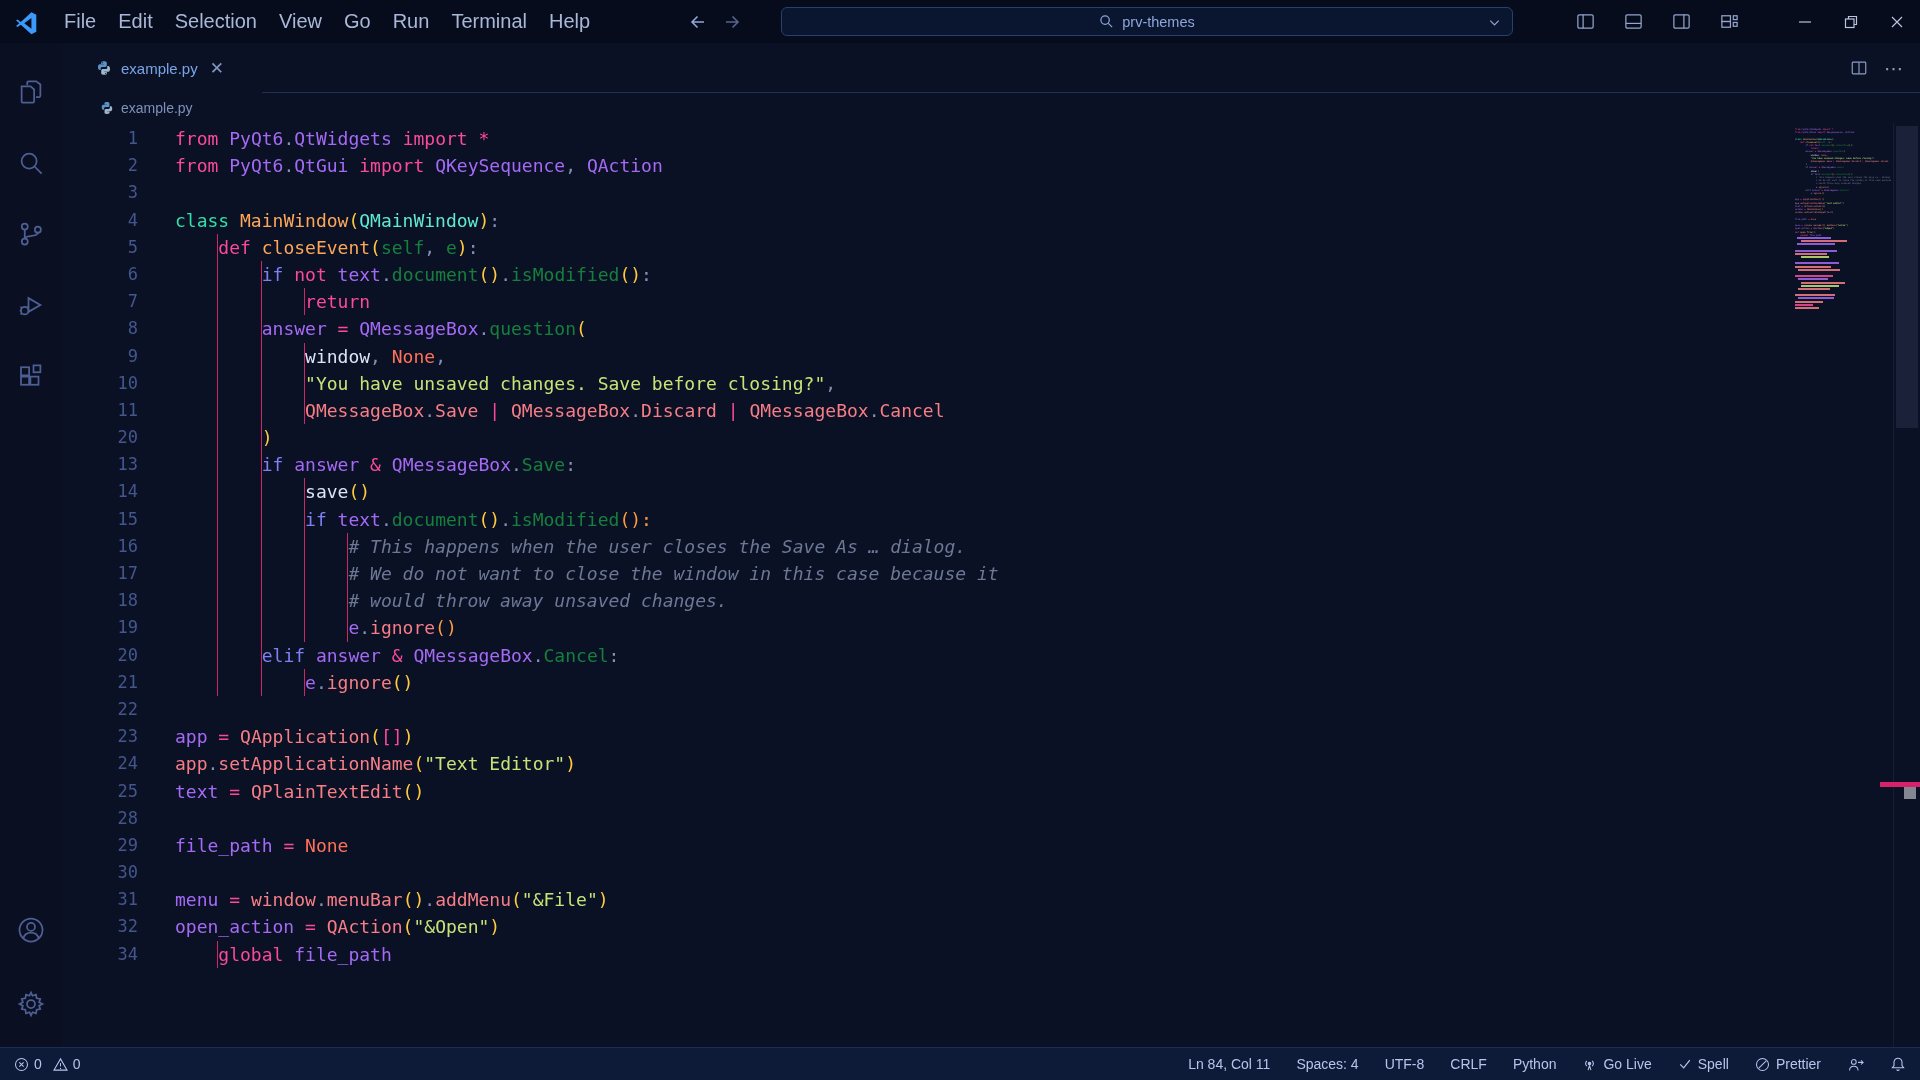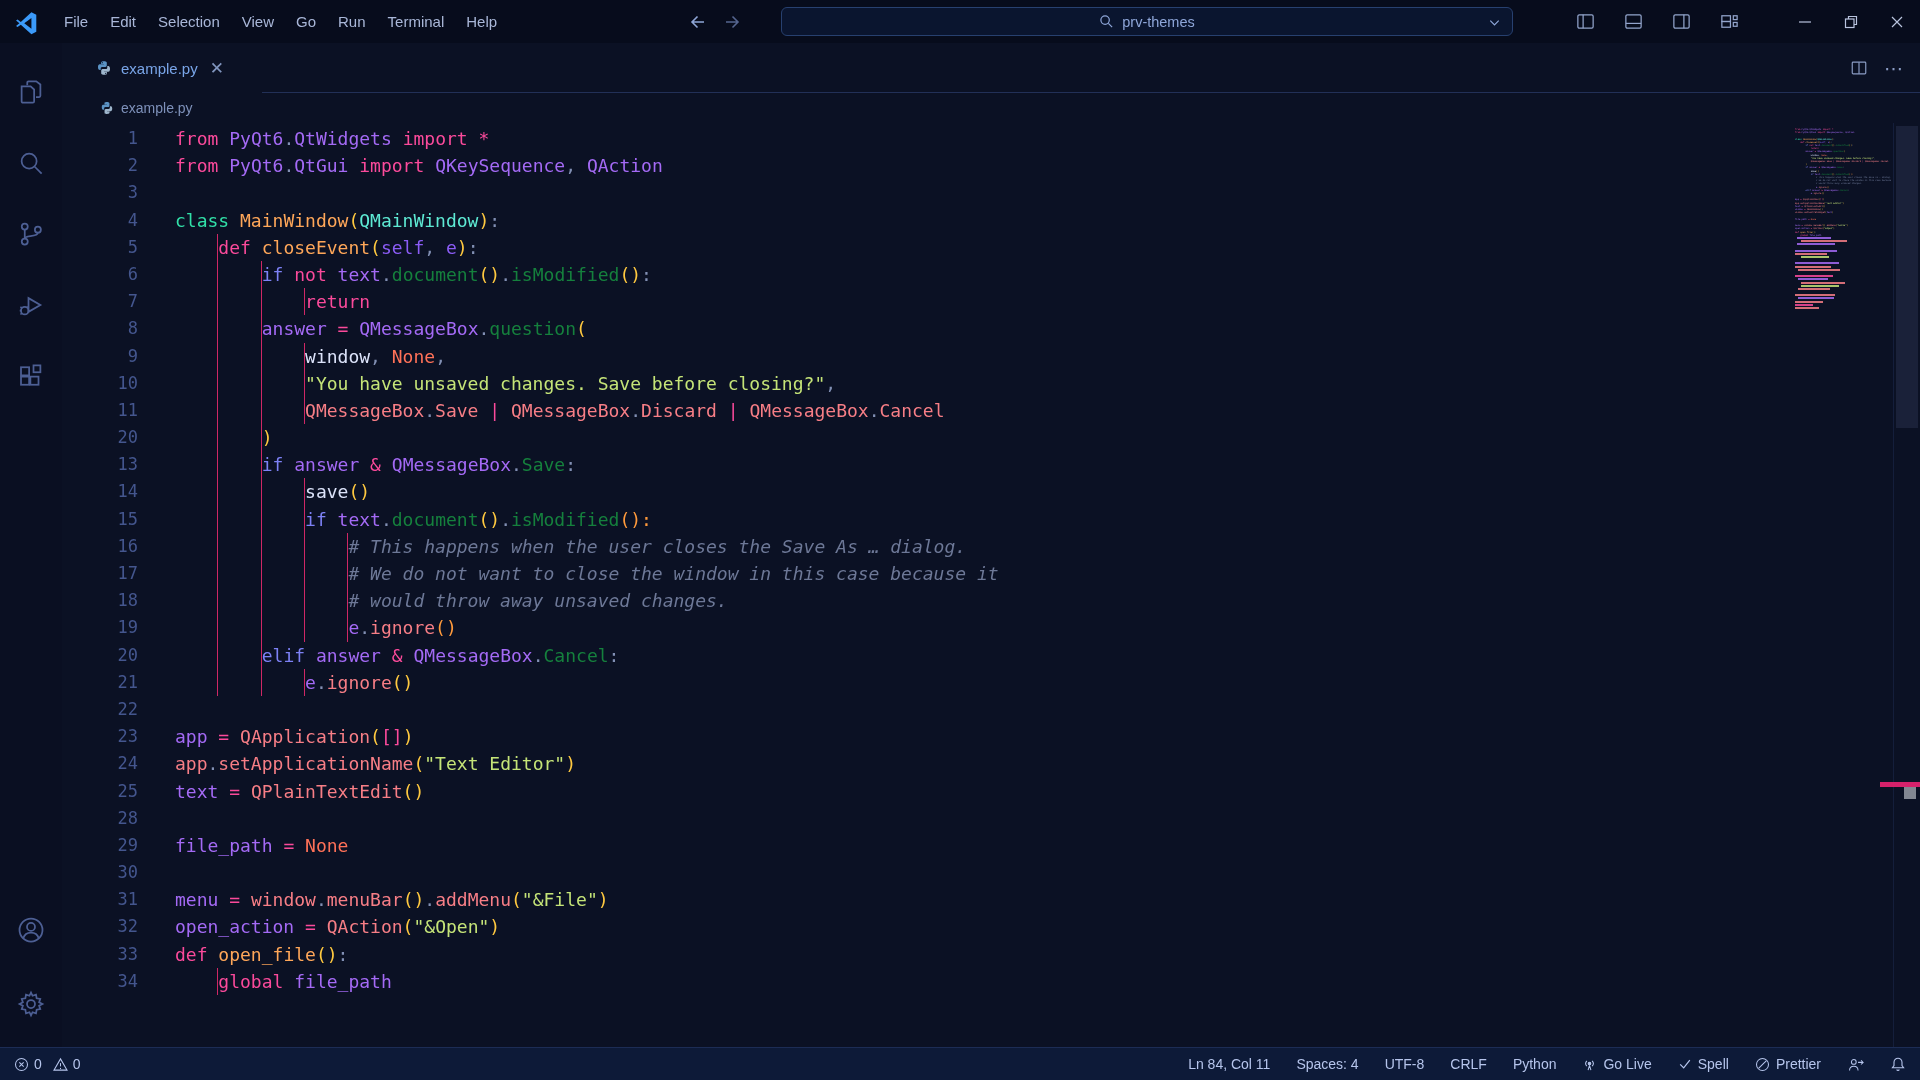--- a/index.html
+++ b/index.html
@@ -3,21 +3,21 @@
 <meta charset="utf-8">
 <style>
   * { margin:0; padding:0; box-sizing:border-box; }
   html,body { width:1920px; height:1080px; overflow:hidden; background:#0b1124; }
   .app { position:relative; width:1920px; height:1080px; background:#0b1124;
          font-family:"Liberation Sans", sans-serif; color:#a9b7d8; }
 
   
   .titlebar { position:relative; height:43px; background:#070c1c; display:flex; align-items:center; }
   .logo { width:26px; height:26px; margin:0 14px 0 13px; flex:0 0 auto; }
-  .menus { display:flex; align-items:center; font-size:15px; color:#a9b7d8; }
+  .menus { display:flex; align-items:center; font-size:20px; color:#a9b7d8; }
   .menus .menu-item { padding:4px 11px; cursor:default; }
   .nav-arrows { position:absolute; left:688px; top:0; height:43px; display:flex; align-items:center; gap:14px; }
   .command-center { position:absolute; left:781px; top:7px; width:732px; height:29px;
     background:#0a152f; border:1px solid #27406f; border-radius:6px;
     display:flex; align-items:center; justify-content:center; gap:8px;
     color:#8ea6d9; font-size:14.5px; }
   .command-center .chev { position:absolute; right:10px; top:7px; }
   .tb-right { margin-left:auto; display:flex; align-items:center; height:43px; }
   .layout-icons { display:flex; align-items:center; gap:14px; margin-right:36px; color:#93a5cc; }
   .layout-icons .ic { width:34px; height:34px; display:flex; align-items:center; justify-content:center; }
@@ -44,21 +44,21 @@
   .editor { position:relative; height:calc(100% - 80px); overflow:hidden;
     font-family:"DejaVu Sans Mono", monospace; font-size:18px; }
   .code-lines { padding-top:2px; }
   .code-line { position:relative; height:27.2px; line-height:27.2px; white-space:pre; }
   .ln { position:absolute; left:0; top:0; width:76px; text-align:right; color:#44568e; font-size:17px; }
   .code { position:absolute; left:113px; top:0; }
   .guide { position:absolute; top:0; bottom:0; width:1px; background:#e42a6d; opacity:.9; }
 
   
   .tk-kw  { color:#fb4a9b; } .tk-ctl { color:#7d81f5; } .tk-cls { color:#31e0a8; }
-  .tk-defn{ color:#ffa759; } .tk-base{ color:#5eead4; } .tk-par { color:#8b5cf6; }
+  .tk-defn{ color:#ffa759; } .tk-base{ color:#5eead4; } .tk-par { color:#15803d; }
   .tk-vr  { color:#a46af5; } .tk-use { color:#f77e86; } .tk-mth { color:#15803d; }
   .tk-pln { color:#dce3fa; } .tk-str { color:#c5e478; } .tk-cmt { color:#6d7897; font-style:italic; }
   .tk-non { color:#ff7158; } .tk-pt  { color:#8290b4; } .tk-p1  { color:#ffc940; }
   .tk-p2  { color:#ff9a3c; } .tk-ws  { color:#8290b4; }
 
   
   .minimap { position:absolute; left:1733px; top:5px; width:96px;
     font-family:"DejaVu Sans Mono", monospace; font-size:2.2px; line-height:3.2px;
     white-space:pre; overflow:hidden; }
   .mm-bar { height:2px; margin-bottom:1.2px; opacity:.85; }
@@ -282,21 +282,20 @@
           <div class="code-line"><span class="ln">21</span><span class="guide" style="left: 155.36px;"></span><span class="guide" style="left: 198.72px;"></span><span class="guide" style="left: 242.08px;"></span><span class="code"><span class="tk-ws">            </span><span class="tk-vr">e</span><span class="tk-pt">.</span><span class="tk-use">ignore</span><span class="tk-p1">()</span></span></div>
           <div class="code-line"><span class="ln">22</span><span class="code"></span></div>
           <div class="code-line"><span class="ln">23</span><span class="code"><span class="tk-vr">app</span><span class="tk-ws"> </span><span class="tk-kw">=</span><span class="tk-ws"> </span><span class="tk-use">QApplication</span><span class="tk-p1">(</span><span class="tk-kw">[]</span><span class="tk-p1">)</span></span></div>
           <div class="code-line"><span class="ln">24</span><span class="code"><span class="tk-use">app</span><span class="tk-pt">.</span><span class="tk-use">setApplicationName</span><span class="tk-p1">(</span><span class="tk-str">"Text Editor"</span><span class="tk-p1">)</span></span></div>
           <div class="code-line"><span class="ln">25</span><span class="code"><span class="tk-vr">text</span><span class="tk-ws"> </span><span class="tk-kw">=</span><span class="tk-ws"> </span><span class="tk-use">QPlainTextEdit</span><span class="tk-p1">()</span></span></div>
           <div class="code-line"><span class="ln">28</span><span class="code"></span></div>
           <div class="code-line"><span class="ln">29</span><span class="code"><span class="tk-vr">file_path</span><span class="tk-ws"> </span><span class="tk-kw">=</span><span class="tk-ws"> </span><span class="tk-non">None</span></span></div>
           <div class="code-line"><span class="ln">30</span><span class="code"></span></div>
           <div class="code-line"><span class="ln">31</span><span class="code"><span class="tk-vr">menu</span><span class="tk-ws"> </span><span class="tk-kw">=</span><span class="tk-ws"> </span><span class="tk-use">window</span><span class="tk-pt">.</span><span class="tk-use">menuBar</span><span class="tk-p1">()</span><span class="tk-pt">.</span><span class="tk-use">addMenu</span><span class="tk-p1">(</span><span class="tk-str">"&amp;File"</span><span class="tk-p1">)</span></span></div>
           <div class="code-line"><span class="ln">32</span><span class="code"><span class="tk-vr">open_action</span><span class="tk-ws"> </span><span class="tk-kw">=</span><span class="tk-ws"> </span><span class="tk-use">QAction</span><span class="tk-p1">(</span><span class="tk-str">"&amp;Open"</span><span class="tk-p1">)</span></span></div>
-          <div class="code-line"><span class="ln">33</span><span class="code"><span class="tk-kw">def</span><span class="tk-ws"> </span><span class="tk-defn">open_file</span><span class="tk-p1">()</span><span class="tk-pt">:</span></span></div>
           <div class="code-line"><span class="ln">34</span><span class="guide" style="left: 155.36px;"></span><span class="code"><span class="tk-ws">    </span><span class="tk-kw">global</span><span class="tk-ws"> </span><span class="tk-vr">file_path</span></span></div>
         </div>
 
       <div class="minimap" id="minimap"><div><span class="tk-kw">from</span><span class="tk-ws"> </span><span class="tk-vr">PyQt6</span><span class="tk-pt">.</span><span class="tk-vr">QtWidgets</span><span class="tk-ws"> </span><span class="tk-kw">import</span><span class="tk-ws"> </span><span class="tk-kw">*</span></div><div><span class="tk-kw">from</span><span class="tk-ws"> </span><span class="tk-vr">PyQt6</span><span class="tk-pt">.</span><span class="tk-vr">QtGui</span><span class="tk-ws"> </span><span class="tk-kw">import</span><span class="tk-ws"> </span><span class="tk-vr">QKeySequence</span><span class="tk-pt">,</span><span class="tk-ws"> </span><span class="tk-vr">QAction</span></div><div>&nbsp;</div><div><span class="tk-cls">class</span><span class="tk-ws"> </span><span class="tk-defn">MainWindow</span><span class="tk-p1">(</span><span class="tk-base">QMainWindow</span><span class="tk-p1">)</span><span class="tk-pt">:</span></div><div><span class="tk-ws">    </span><span class="tk-kw">def</span><span class="tk-ws"> </span><span class="tk-defn">closeEvent</span><span class="tk-p1">(</span><span class="tk-par">self</span><span class="tk-pt">,</span><span class="tk-ws"> </span><span class="tk-par">e</span><span class="tk-p1">)</span><span class="tk-pt">:</span></div><div><span class="tk-ws">        </span><span class="tk-ctl">if</span><span class="tk-ws"> </span><span class="tk-kw">not</span><span class="tk-ws"> </span><span class="tk-vr">text</span><span class="tk-pt">.</span><span class="tk-mth">document</span><span class="tk-p1">()</span><span class="tk-pt">.</span><span class="tk-mth">isModified</span><span class="tk-p1">()</span><span class="tk-pt">:</span></div><div><span class="tk-ws">            </span><span class="tk-kw">return</span></div><div><span class="tk-ws">        </span><span class="tk-vr">answer</span><span class="tk-ws"> </span><span class="tk-kw">=</span><span class="tk-ws"> </span><span class="tk-vr">QMessageBox</span><span class="tk-pt">.</span><span class="tk-mth">question</span><span class="tk-p1">(</span></div><div><span class="tk-ws">            </span><span class="tk-pln">window</span><span class="tk-pt">,</span><span class="tk-ws"> </span><span class="tk-non">None</span><span class="tk-pt">,</span></div><div><span class="tk-ws">            </span><span class="tk-str">"You have unsaved changes. Save before closing?"</span><span class="tk-pt">,</span></div><div><span class="tk-ws">            </span><span class="tk-use">QMessageBox</span><span class="tk-pt">.</span><span class="tk-use">Save</span><span class="tk-ws"> </span><span class="tk-kw">|</span><span class="tk-ws"> </span><span class="tk-use">QMessageBox</span><span class="tk-pt">.</span><span class="tk-use">Discard</span><span class="tk-ws"> </span><span class="tk-kw">|</span><span class="tk-ws"> </span><span class="tk-use">QMessageBox</span><span class="tk-pt">.</span><span class="tk-use">Cancel</span></div><div><span class="tk-ws">        </span><span class="tk-p1">)</span></div><div><span class="tk-ws">        </span><span class="tk-ctl">if</span><span class="tk-ws"> </span><span class="tk-vr">answer</span><span class="tk-ws"> </span><span class="tk-kw">&amp;</span><span class="tk-ws"> </span><span class="tk-vr">QMessageBox</span><span class="tk-pt">.</span><span class="tk-mth">Save</span><span class="tk-pt">:</span></div><div><span class="tk-ws">            </span><span class="tk-pln">save</span><span class="tk-p1">()</span></div><div><span class="tk-ws">            </span><span class="tk-ctl">if</span><span class="tk-ws"> </span><span class="tk-vr">text</span><span class="tk-pt">.</span><span class="tk-mth">document</span><span class="tk-p1">()</span><span class="tk-pt">.</span><span class="tk-mth">isModified</span><span class="tk-p2">()</span><span class="tk-p2">:</span></div><div><span class="tk-ws">                </span><span class="tk-cmt"># This happens when the user closes the Save As … dialog.</span></div><div><span class="tk-ws">                </span><span class="tk-cmt"># We do not want to close the window in this case because it</span></div><div><span class="tk-ws">                </span><span class="tk-cmt"># would throw away unsaved changes.</span></div><div><span class="tk-ws">                </span><span class="tk-vr">e</span><span class="tk-pt">.</span><span class="tk-use">ignore</span><span class="tk-p2">()</span></div><div><span class="tk-ws">        </span><span class="tk-ctl">elif</span><span class="tk-ws"> </span><span class="tk-vr">answer</span><span class="tk-ws"> </span><span class="tk-kw">&amp;</span><span class="tk-ws"> </span><span class="tk-vr">QMessageBox</span><span class="tk-pt">.</span><span class="tk-mth">Cancel</span><span class="tk-pt">:</span></div><div><span class="tk-ws">            </span><span class="tk-vr">e</span><span class="tk-pt">.</span><span class="tk-use">ignore</span><span class="tk-p1">()</span></div><div>&nbsp;</div><div><span class="tk-vr">app</span><span class="tk-ws"> </span><span class="tk-kw">=</span><span class="tk-ws"> </span><span class="tk-use">QApplication</span><span class="tk-p1">(</span><span class="tk-kw">[]</span><span class="tk-p1">)</span></div><div><span class="tk-use">app</span><span class="tk-pt">.</span><span class="tk-use">setApplicationName</span><span class="tk-p1">(</span><span class="tk-str">"Text Editor"</span><span class="tk-p1">)</span></div><div><span class="tk-vr">text</span><span class="tk-ws"> </span><span class="tk-kw">=</span><span class="tk-ws"> </span><span class="tk-use">QPlainTextEdit</span><span class="tk-p1">()</span></div><div><span class="tk-vr">window</span><span class="tk-ws"> </span><span class="tk-kw">=</span><span class="tk-ws"> </span><span class="tk-use">MainWindow</span><span class="tk-p1">()</span></div><div><span class="tk-use">window</span><span class="tk-pt">.</span><span class="tk-use">setCentralWidget</span><span class="tk-p1">(</span><span class="tk-vr">text</span><span class="tk-p1">)</span></div><div>&nbsp;</div><div><span class="tk-vr">file_path</span><span class="tk-ws"> </span><span class="tk-kw">=</span><span class="tk-ws"> </span><span class="tk-non">None</span></div><div>&nbsp;</div><div><span class="tk-vr">menu</span><span class="tk-ws"> </span><span class="tk-kw">=</span><span class="tk-ws"> </span><span class="tk-use">window</span><span class="tk-pt">.</span><span class="tk-use">menuBar</span><span class="tk-p1">()</span><span class="tk-pt">.</span><span class="tk-use">addMenu</span><span class="tk-p1">(</span><span class="tk-str">"&amp;File"</span><span class="tk-p1">)</span></div><div><span class="tk-vr">open_action</span><span class="tk-ws"> </span><span class="tk-kw">=</span><span class="tk-ws"> </span><span class="tk-use">QAction</span><span class="tk-p1">(</span><span class="tk-str">"&amp;Open"</span><span class="tk-p1">)</span></div><div><span class="tk-kw">def</span><span class="tk-ws"> </span><span class="tk-defn">open_file</span><span class="tk-p1">()</span><span class="tk-pt">:</span></div><div><span class="tk-ws">    </span><span class="tk-kw">global</span><span class="tk-ws"> </span><span class="tk-vr">file_path</span></div><div class="mm-bar" style="margin-left: 2px; width: 34px; background: rgb(164, 106, 245);"></div><div class="mm-bar" style="margin-left: 6px; width: 46px; background: rgb(247, 126, 134);"></div><div class="mm-bar" style="margin-left: 2px; width: 38px; background: rgb(164, 106, 245);"></div><div class="mm-bar" style="margin-left: 0px; width: 0px; background: rgb(164, 106, 245);"></div><div class="mm-bar" style="margin-left: 0px; width: 42px; background: rgb(164, 106, 245);"></div><div class="mm-bar" style="margin-left: 0px; width: 32px; background: rgb(247, 126, 134);"></div><div class="mm-bar" style="margin-left: 6px; width: 28px; background: rgb(197, 228, 120);"></div><div class="mm-bar" style="margin-left: 0px; width: 0px; background: rgb(164, 106, 245);"></div><div class="mm-bar" style="margin-left: 0px; width: 44px; background: rgb(164, 106, 245);"></div><div class="mm-bar" style="margin-left: 0px; width: 36px; background: rgb(247, 126, 134);"></div><div class="mm-bar" style="margin-left: 3px; width: 42px; background: rgb(247, 126, 134);"></div><div class="mm-bar" style="margin-left: 0px; width: 0px; background: rgb(164, 106, 245);"></div><div class="mm-bar" style="margin-left: 0px; width: 38px; background: rgb(251, 74, 155);"></div><div class="mm-bar" style="margin-left: 3px; width: 30px; background: rgb(164, 106, 245);"></div><div class="mm-bar" style="margin-left: 6px; width: 44px; background: rgb(247, 126, 134);"></div><div class="mm-bar" style="margin-left: 6px; width: 38px; background: rgb(197, 228, 120);"></div><div class="mm-bar" style="margin-left: 3px; width: 32px; background: rgb(247, 126, 134);"></div><div class="mm-bar" style="margin-left: 0px; width: 0px; background: rgb(164, 106, 245);"></div><div class="mm-bar" style="margin-left: 0px; width: 40px; background: rgb(247, 126, 134);"></div><div class="mm-bar" style="margin-left: 3px; width: 36px; background: rgb(164, 106, 245);"></div><div class="mm-bar" style="margin-left: 0px; width: 28px; background: rgb(247, 126, 134);"></div><div class="mm-bar" style="margin-left: 0px; width: 18px; background: rgb(251, 74, 155);"></div><div class="mm-bar" style="margin-left: 0px; width: 24px; background: rgb(247, 126, 134);"></div></div>
       <div class="ruler-sep"></div>
       <div class="scroll-thumb"></div>
       <div class="ruler-red"></div>
       <div class="ruler-gray"></div>
     </div>
   </div>

